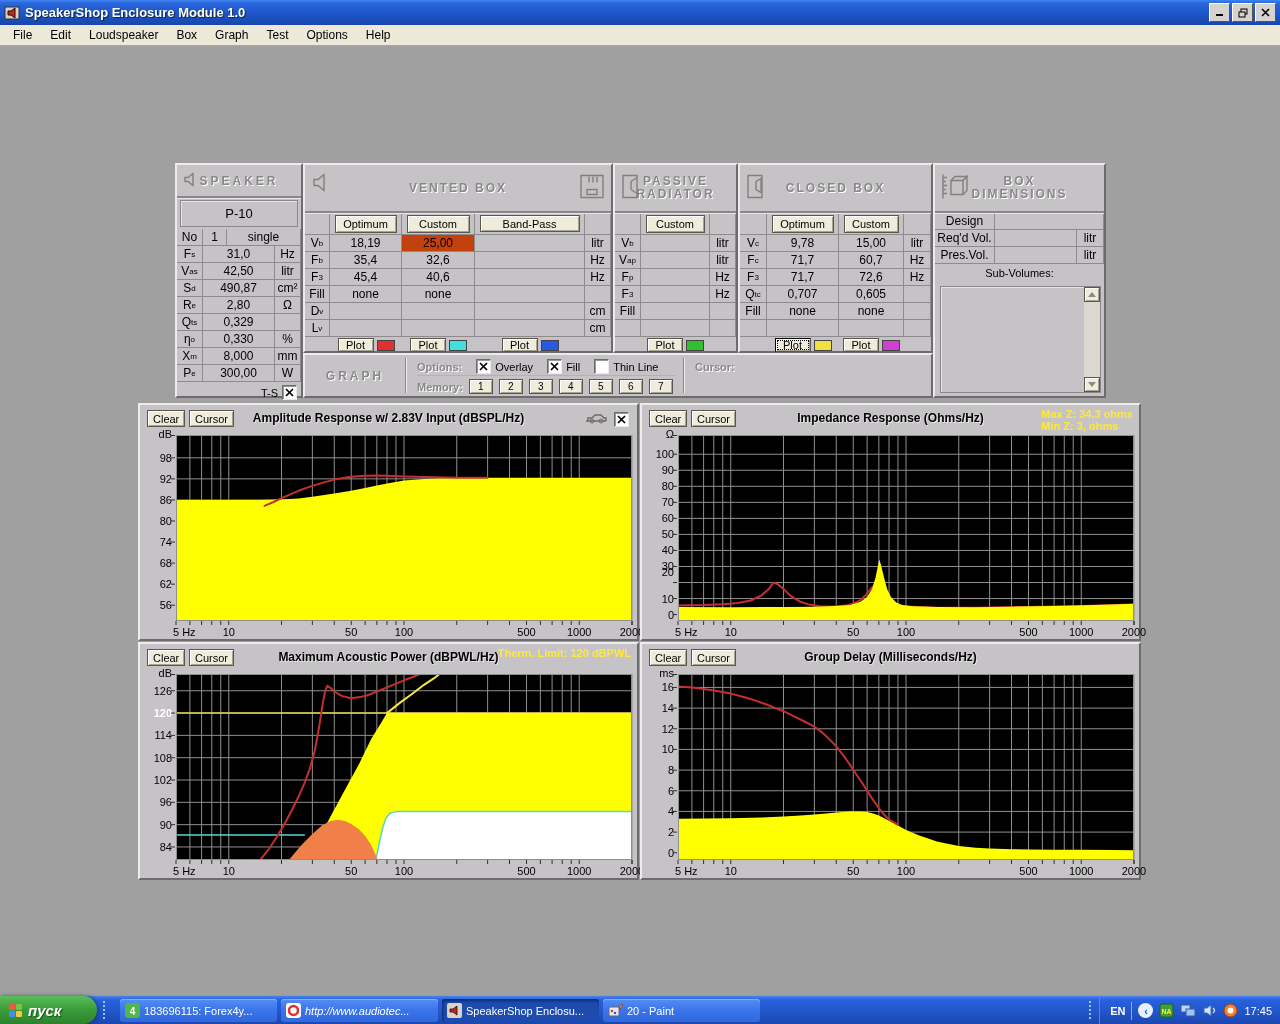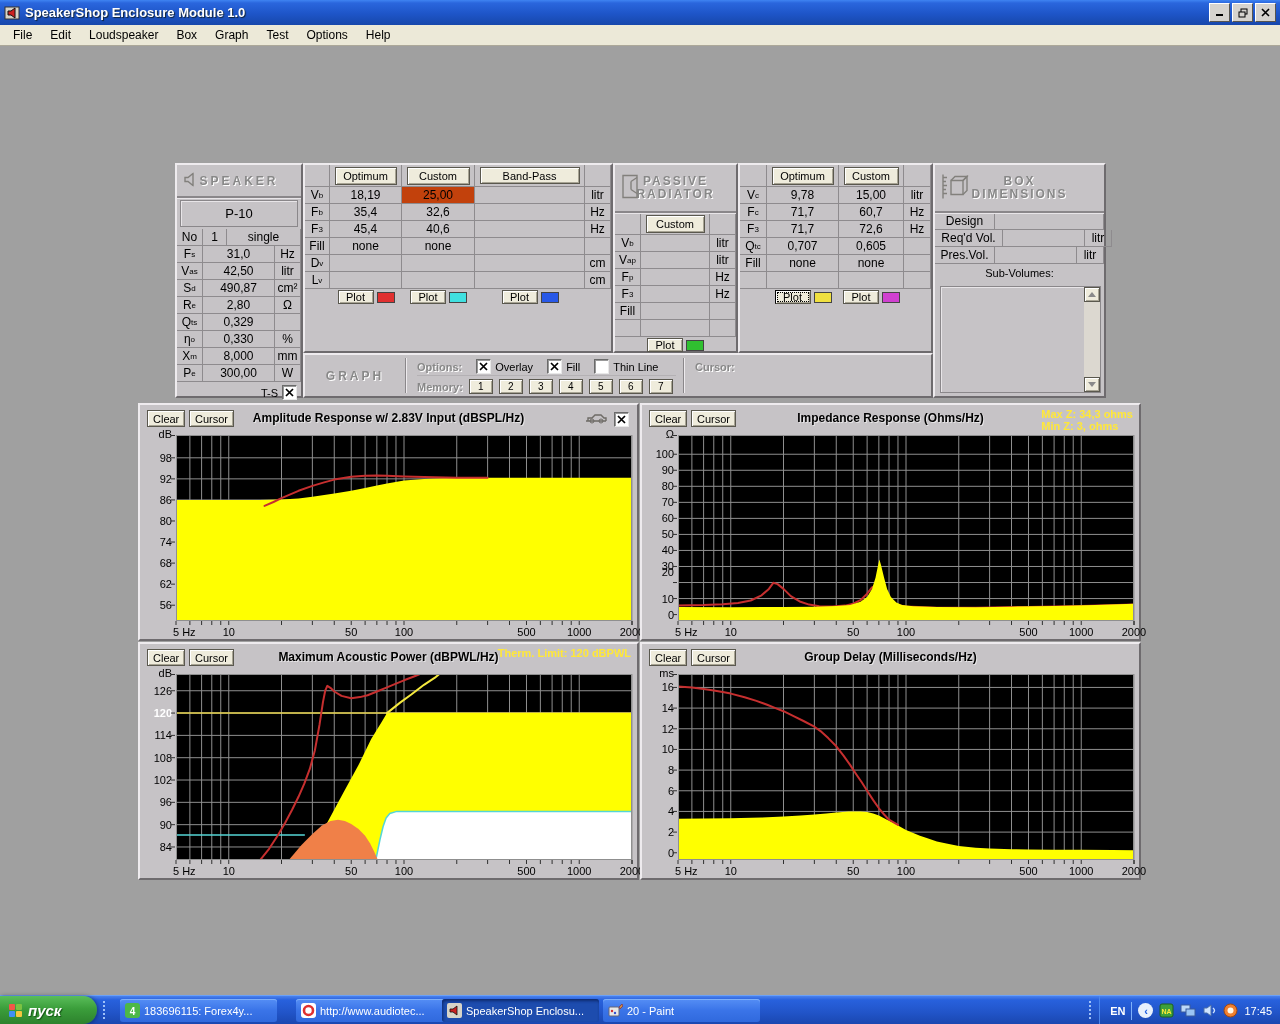--- a/index.html
+++ b/index.html
@@ -183,20 +183,31 @@
       <div class="tsrow">
         <span>T-S</span>
         <span class="cb">
           <svg viewBox="0 0 11 11" width="11" height="11">
             <path d="M2 2 L9 9 M9 2 L2 9" stroke="#000" stroke-width="1.7" fill="none"></path>
           </svg>
         </span>
       </div>
     </div>
     <div class="panel" style="left: 303px; top: 117px; width: 310px; height: 190px;">
+      <div class="phead" style="height: 46px;">
+        <span class="hicon"><svg width="22" height="26">
+            <path d="M3 6 h4 l6 -5 v16 l-6 -5 h-4 z" fill="none" stroke="#82807c" stroke-width="1.4"></path>
+          </svg></span>
+        <span class="hicon-r"><svg width="26" height="26">
+            <path d="M2 2 h22 v22 h-22 z" fill="none" stroke="#82807c" stroke-width="1.4"></path>
+            <path d="M8 16 h10 v5 h-10 z" fill="none" stroke="#82807c" stroke-width="1.4"></path>
+            <path d="M10 3 v6 M14 3 v6 M18 3 v6" fill="none" stroke="#82807c" stroke-width="1.4"></path>
+          </svg></span>
+        <span class="etched ptitle2">VENTED BOX</span>
+      </div>
       <div class="prow" style="height: 22px;">
         <div class="pc" style="width: 25px; flex: 0 0 auto;"></div>
         <div class="pc" style="width: 72px; flex: 0 0 auto;">
           <button class="btn colbtn" style="width: 62px; height: 18px;">Optimum</button>
         </div>
         <div class="pc" style="width: 73px; flex: 0 0 auto;">
           <button class="btn colbtn" style="width: 63px; height: 18px;">Custom</button>
         </div>
         <div class="pc" style="width: 110px; flex: 0 0 auto;">
           <button class="btn colbtn" style="width: 100px; height: 17px;">Band-Pass</button>
@@ -311,20 +322,27 @@
       <div class="prow" style="height: 16px; border: none;">
         <div class="pc" style="width: 26px; flex: 0 0 auto; border: none;"></div>
         <div class="pc" style="width: 69px; flex: 0 0 auto; border: none;">
           <button class="btn plotbtn">Plot</button>
           <span class="swatch" style="background: rgb(48, 192, 48);"></span>
         </div>
         <div class="pc" style="width: 26px; flex: 0 0 auto; border: none;"></div>
       </div>
     </div>
     <div class="panel" style="left: 738px; top: 117px; width: 195px; height: 190px;">
+      <div class="phead" style="height: 46px;">
+        <span class="hicon"><svg width="22" height="26">
+            <path d="M2 2 h14 v22 h-14 z" fill="none" stroke="#82807c" stroke-width="1.4"></path>
+            <path d="M10 8 l5 -3 v14 l-5 -3 z" fill="none" stroke="#82807c" stroke-width="1.4"></path>
+          </svg></span>
+        <span class="etched ptitle2">CLOSED BOX</span>
+      </div>
       <div class="prow" style="height: 22px;">
         <div class="pc" style="width: 27px; flex: 0 0 auto;"></div>
         <div class="pc" style="width: 72px; flex: 0 0 auto;">
           <button class="btn colbtn" style="width: 62px; height: 18px;">Optimum</button>
         </div>
         <div class="pc" style="width: 65px; flex: 0 0 auto;">
           <button class="btn colbtn" style="width: 55px; height: 18px;">Custom</button>
         </div>
         <div class="pc" style="width: 27px; flex: 0 0 auto;"></div>
       </div>
@@ -387,21 +405,21 @@
             <path d="M22 8 l4 -4 v14 l-4 4" fill="none" stroke="#82807c" stroke-width="1.4"></path>
           </svg></span>
         <span class="etched ptitle2" style="white-space: pre-line;">BOX
 DIMENSIONS</span>
       </div>
       <div class="prow">
         <div class="pc" style="width: 60px; flex: 0 0 auto;">Design</div>
         <div class="pc" style="width: 109px; flex: 0 0 auto;"></div>
       </div>
       <div class="prow">
-        <div class="pc" style="width: 68px; flex: 0 0 auto; text-align: center;">Req'd Vol.</div>
+        <div class="pc" style="width: 60px; flex: 0 0 auto; text-align: center;">Req'd Vol.</div>
         <div class="pc" style="width: 82px; flex: 0 0 auto;"></div>
         <div class="pc" style="width: 27px; flex: 0 0 auto;">litr</div>
       </div>
       <div class="prow">
         <div class="pc" style="width: 60px; flex: 0 0 auto;">Pres.Vol.</div>
         <div class="pc" style="width: 82px; flex: 0 0 auto;"></div>
         <div class="pc" style="width: 27px; flex: 0 0 auto;">litr</div>
       </div>
       <div style="text-align: center; font-size: 11px; margin-top: 3px;">Sub-Volumes:</div>
       <div class="listbox" style="left: 5px; top: 121px; width: 159px; height: 105px;">
@@ -915,21 +933,21 @@
   <div id="tasks">
       <div class="task" style="left: 120px;">
         <span class="ticon">
           <svg width="15" height="15">
             <rect x="0" y="0" width="15" height="15" rx="3" fill="#4db848"></rect>
             <text x="7.5" y="11.5" text-anchor="middle" font-size="10" font-weight="bold" fill="#fff" font-family="Liberation Sans">4</text>
           </svg>
         </span>
         <span>183696115: Forex4y...</span>
       </div>
-      <div class="task" style="left: 296px;">
+      <div class="task" style="left: 281px; font-style: italic;">
         <span class="ticon">
           <svg width="15" height="15">
             <rect x="0" y="0" width="15" height="15" rx="3" fill="#fff"></rect>
             <circle cx="7.5" cy="7.5" r="4.5" fill="none" stroke="#e03030" stroke-width="2.6"></circle>
           </svg>
         </span>
         <span>http://www.audiotec...</span>
       </div>
       <div class="task active" style="left: 442px;">
         <span class="ticon">

